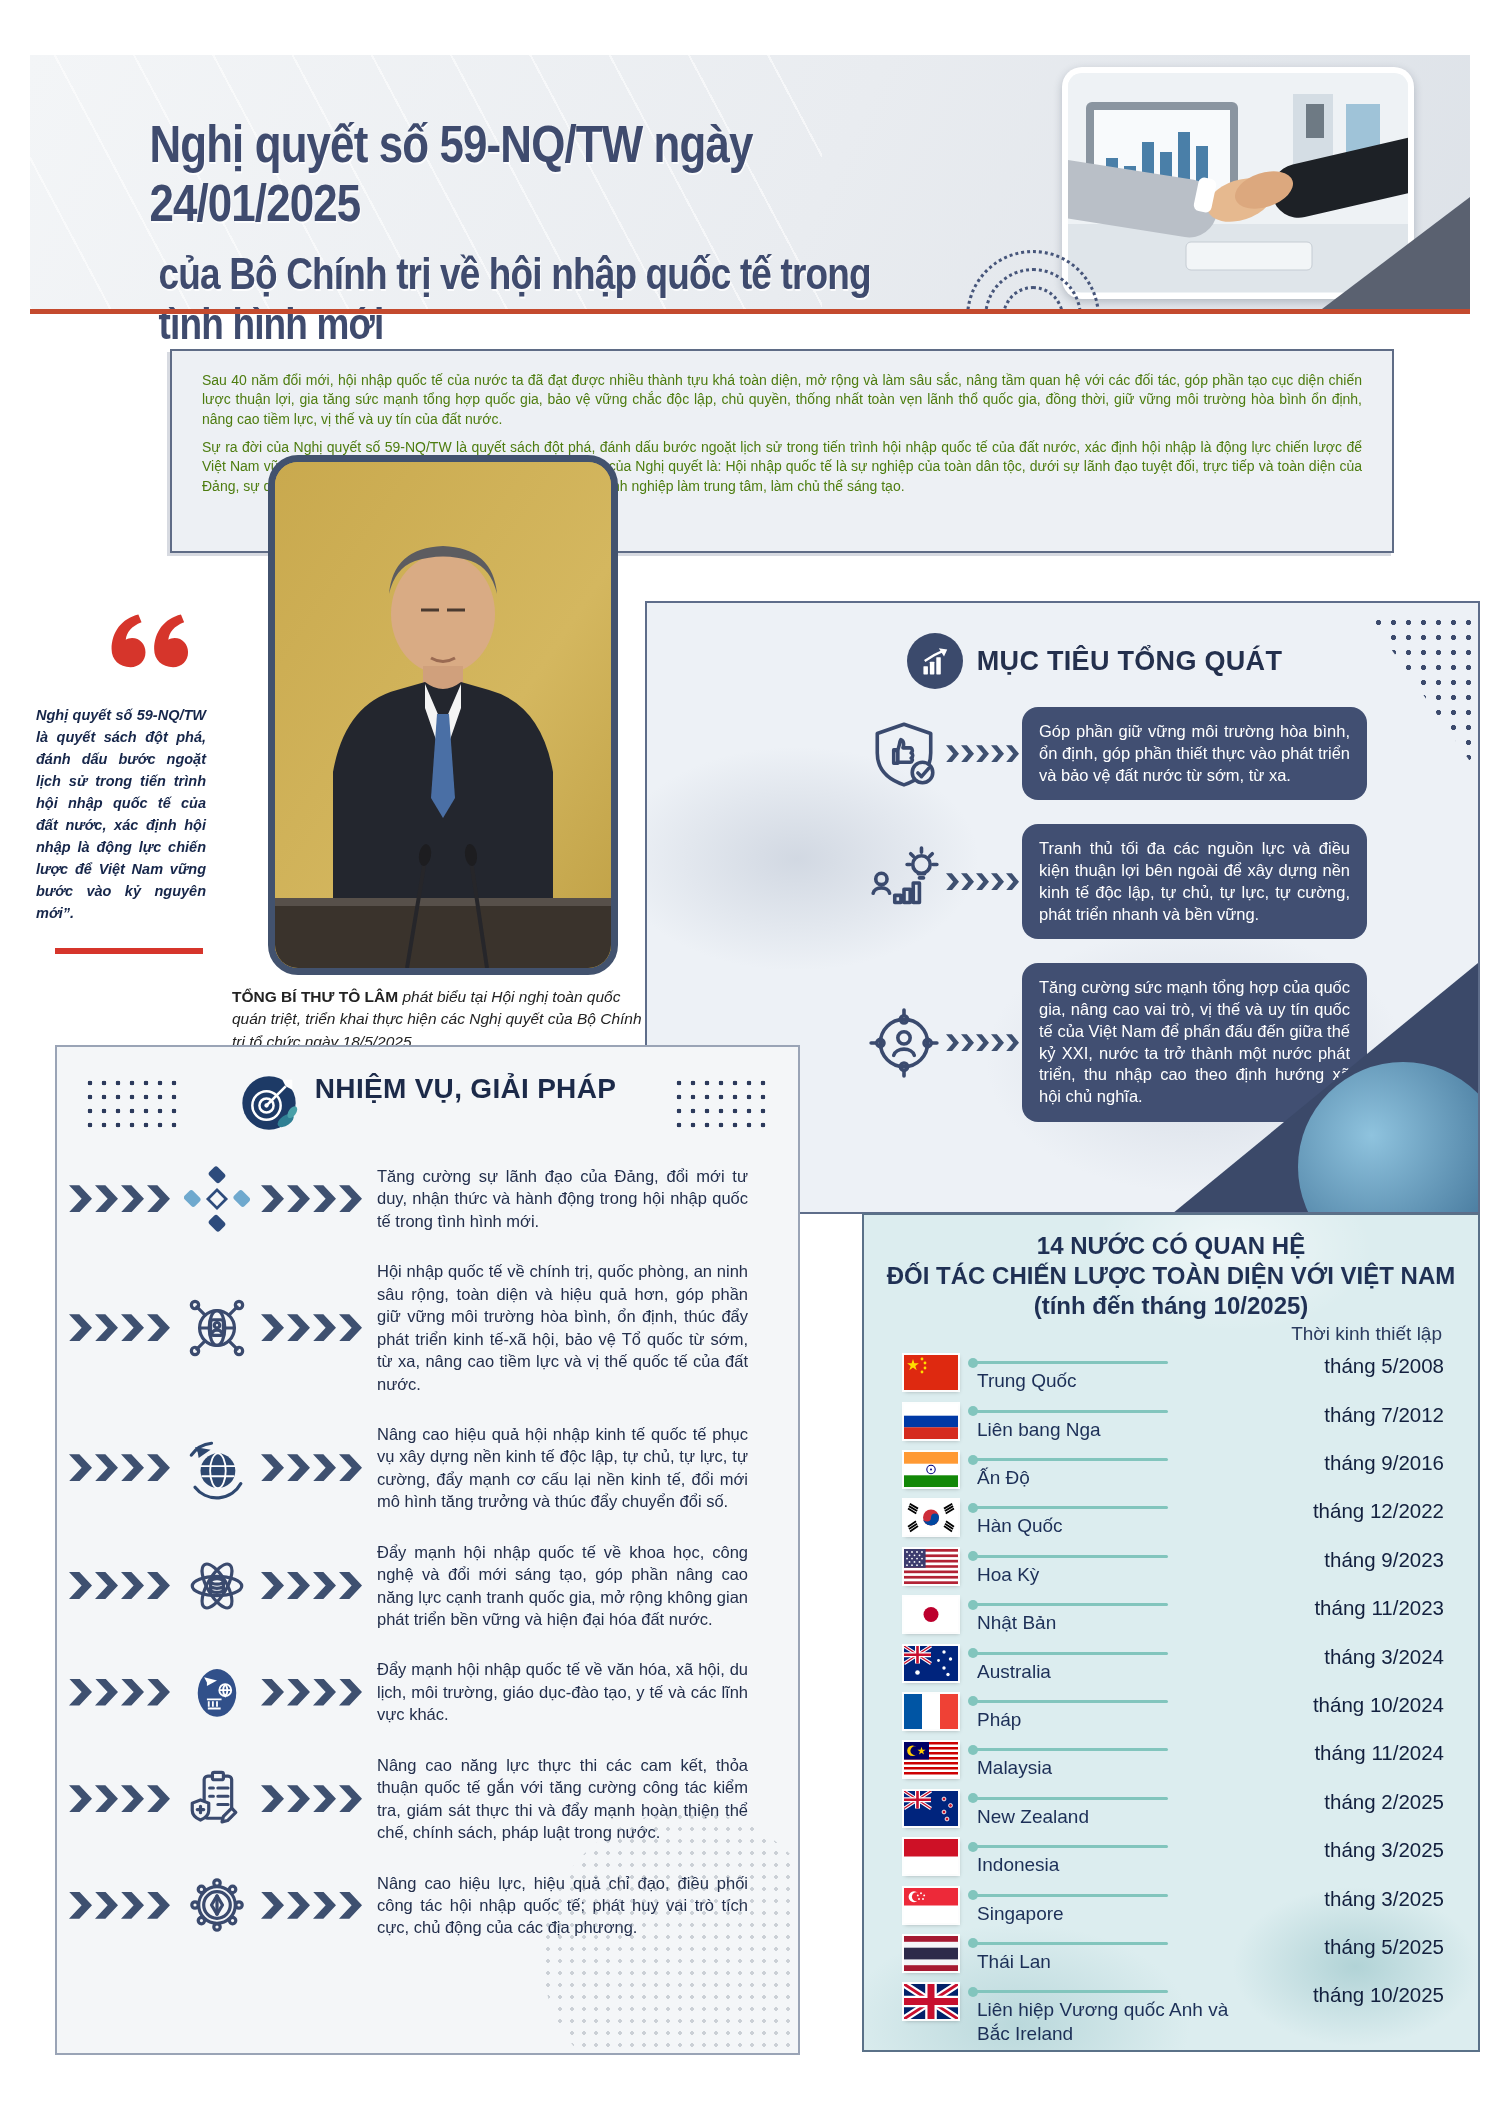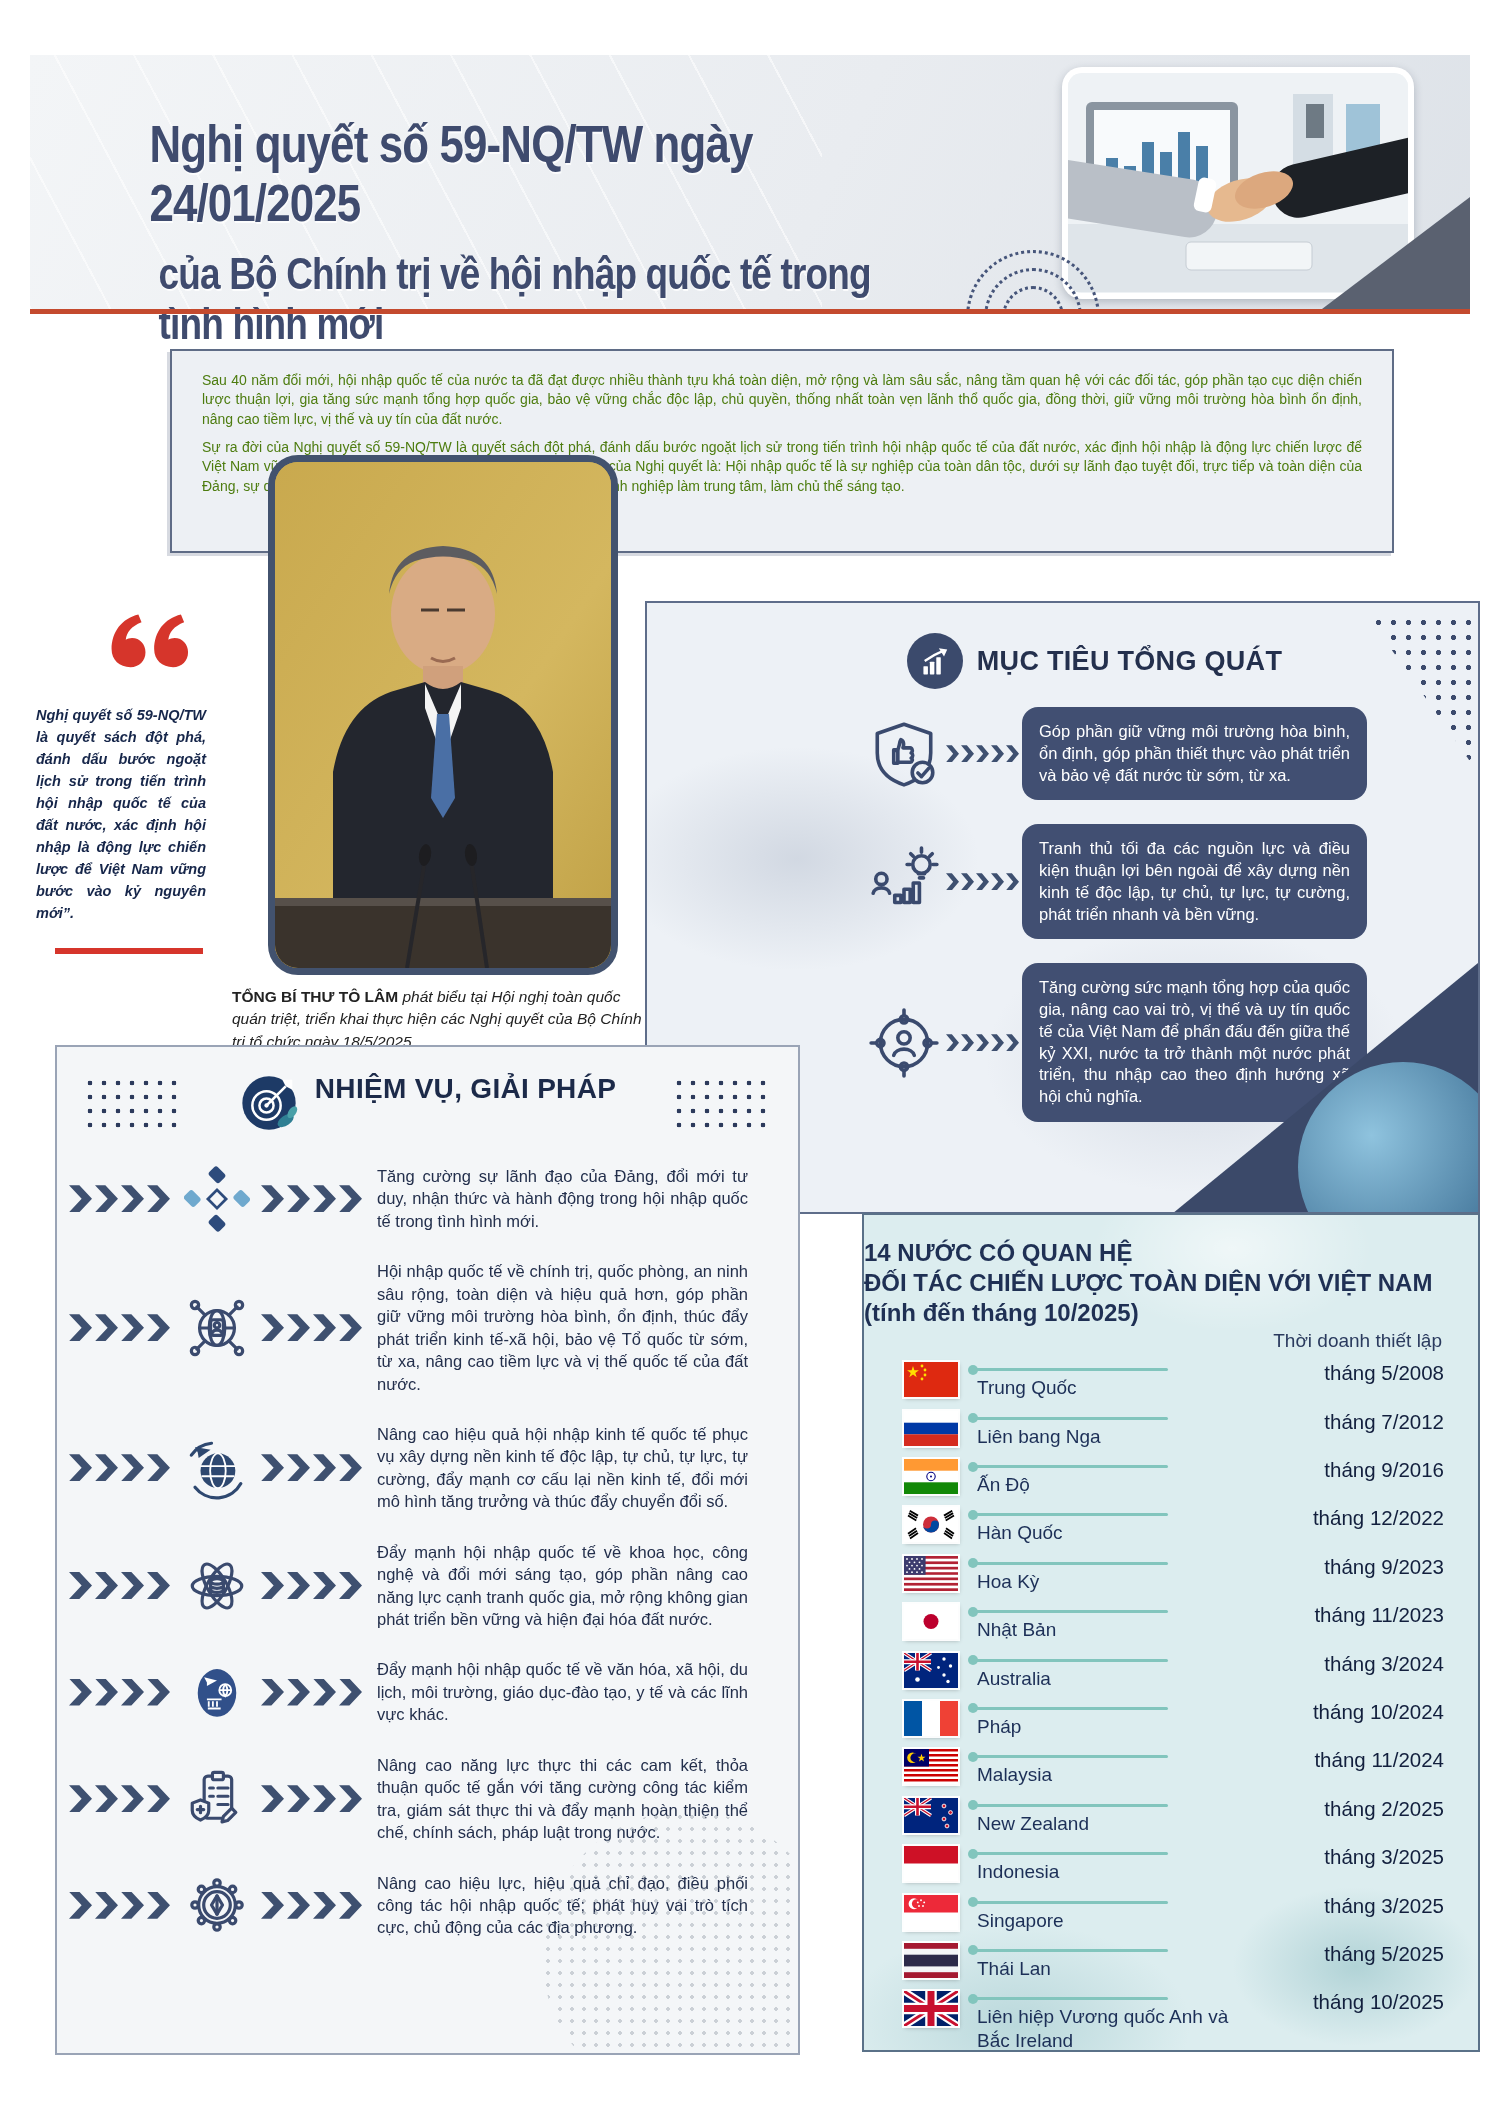--- a/index.html
+++ b/index.html
@@ -106,21 +106,21 @@
     background:radial-gradient(circle,#9aa3ad 1.6px,transparent 2.1px) 0 0/12px 12px;opacity:.45;}
 
   
   .partners-panel{left:862px;top:1213px;width:618px;height:839px;box-sizing:border-box;
     border:2px solid #5a7188;overflow:hidden;
     background:
       radial-gradient(170px 110px at 80% 90%,rgba(135,185,190,.5),transparent 72%),
       radial-gradient(240px 140px at 25% 97%,rgba(135,185,190,.4),transparent 72%),
       radial-gradient(200px 120px at 60% 4%,rgba(255,255,255,.55),transparent 70%),
       #dcedef;}
-  .p-title{margin-top:23px;color:#1f3054;font-weight:bold;font-size:24px;
+  .p-title{margin-top:16px;text-align:center;color:#1f3054;font-weight:bold;font-size:24px;
     line-height:1.24;}
   .p-collabel{text-align:right;padding-right:36px;font-size:19px;color:#2a3a5e;margin-top:3px;}
   #p-rows{margin-top:7px;}
   .p-row{position:relative;height:48.4px;}
   .p-row-tall{height:72px;}
   .flag{position:absolute;left:40px;top:3px;width:54px;height:35px;
     box-shadow:0 0 0 2px rgba(255,255,255,.95),1px 2px 4px rgba(0,0,0,.25);}
   .flag svg{display:block;width:54px;height:35px;}
   .tl-line{position:absolute;left:106px;top:9px;width:198px;height:3px;background:#82c5bd;
     border-radius:2px;}
@@ -543,21 +543,21 @@
       </div>
     <div class="tasks-globe"></div>
   </div>
 
   <div class="abs partners-panel">
     <div class="p-title">
       <div>14 NƯỚC CÓ QUAN HỆ</div>
       <div>ĐỐI TÁC CHIẾN LƯỢC TOÀN DIỆN VỚI VIỆT NAM</div>
       <div>(tính đến tháng 10/2025)</div>
     </div>
-    <div class="p-collabel">Thời doanh thiết lập</div>
+    <div class="p-collabel">Thời kinh thiết lập</div>
     <div id="p-rows">
         <div class="p-row">
           <span class="flag">
             <svg viewBox="0 0 54 35">
               <rect width="54" height="35" fill="#de2910"></rect>
               <path d="M9 4 l1.4 4.3 4.5 0 -3.6 2.7 1.4 4.3 -3.7-2.7 -3.7 2.7 1.4-4.3 -3.6-2.7 4.5 0 Z" fill="#ffde00"></path>
               <g fill="#ffde00">
                 <circle cx="18" cy="4" r="1.4"></circle>
                 <circle cx="21" cy="8" r="1.4"></circle>
                 <circle cx="21" cy="13" r="1.4"></circle>

